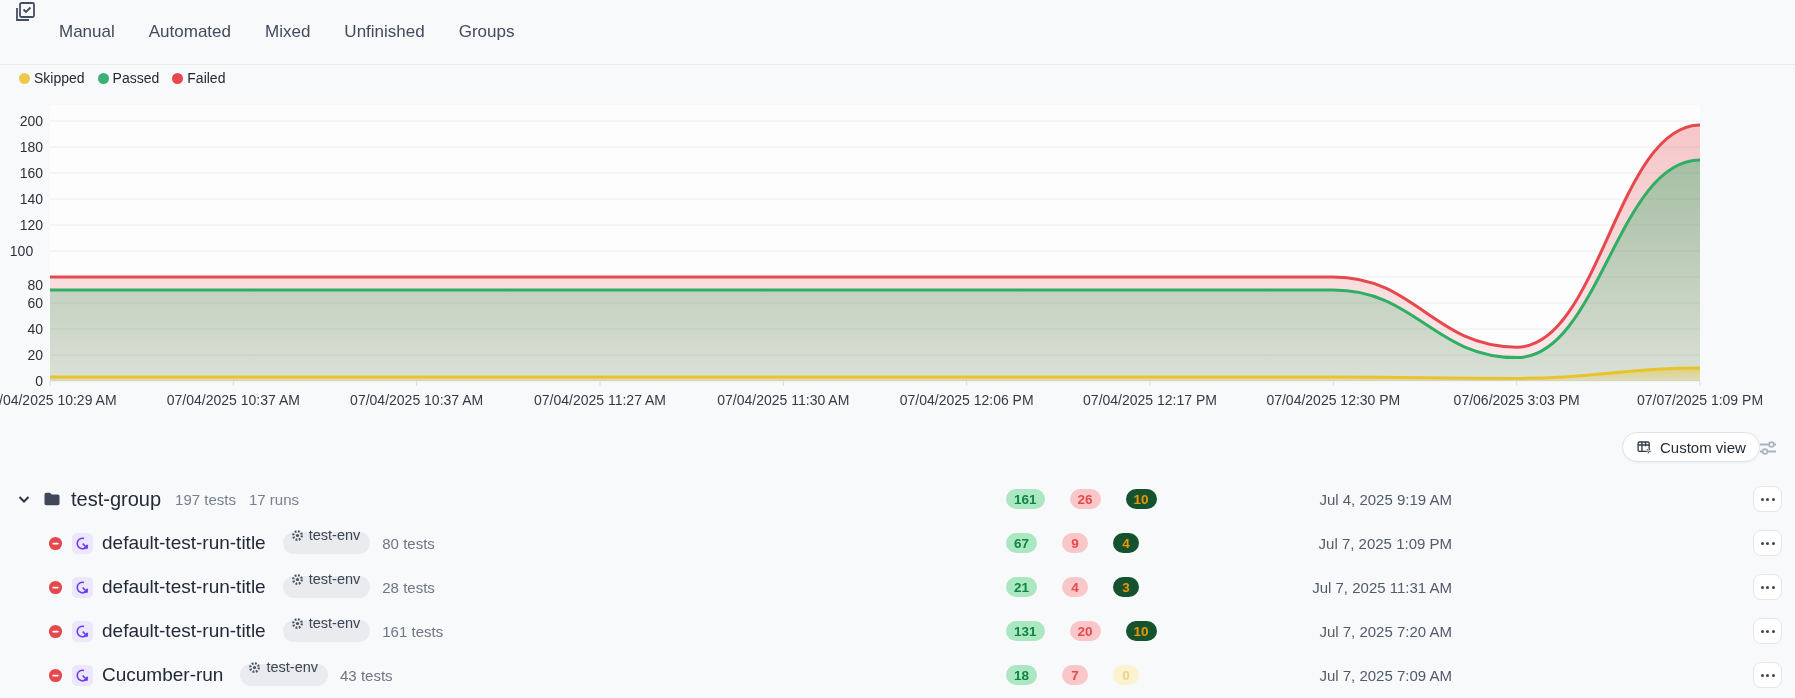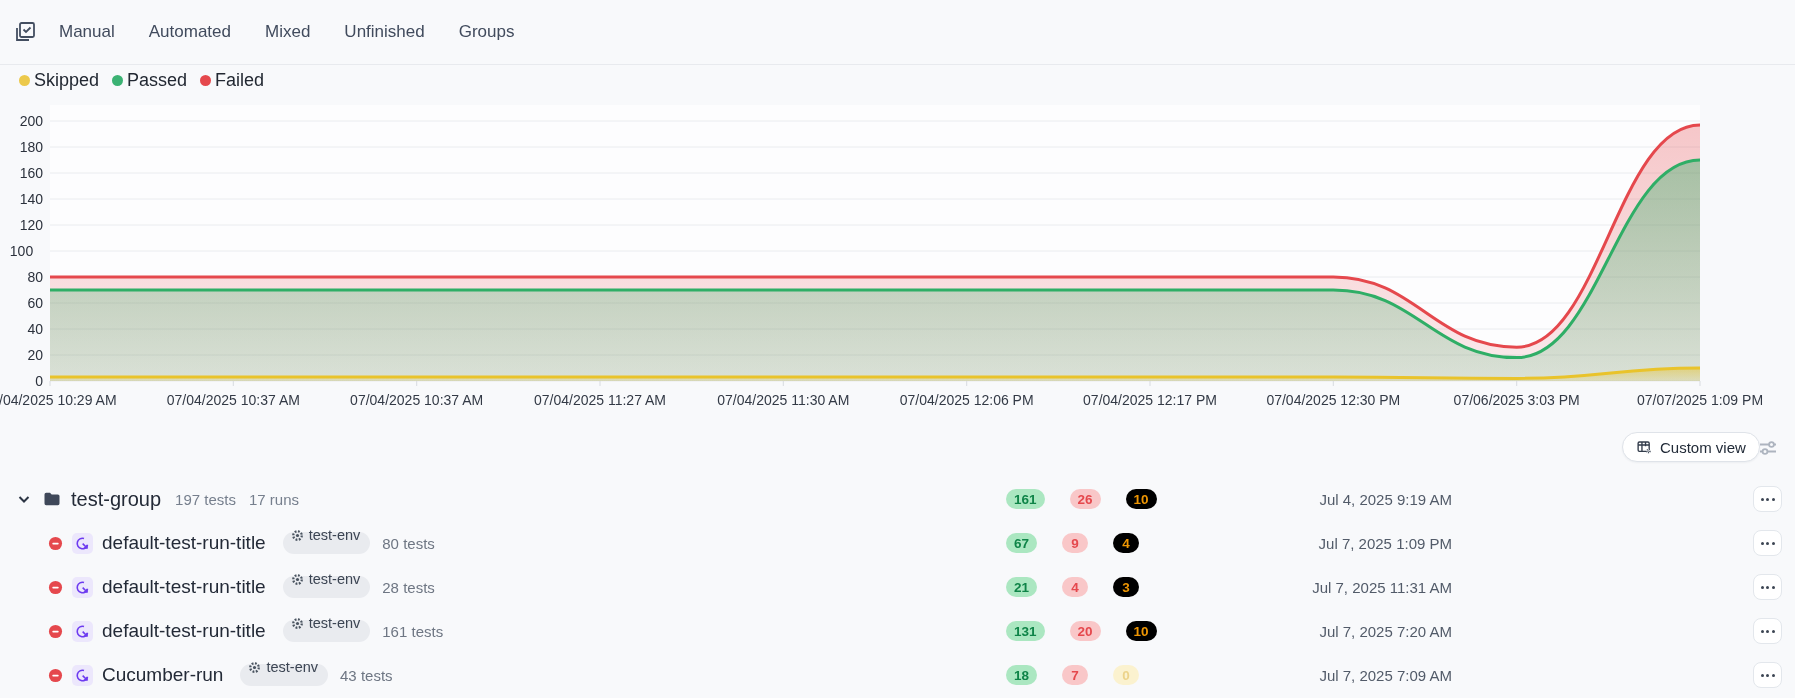--- a/index.html
+++ b/index.html
@@ -7,32 +7,32 @@
   body {
     width:1795px; height:698px; position:relative; overflow:hidden;
     background:#f8f9fb;
     font-family:"Liberation Sans", sans-serif;
     color:#242b38;
   }
   
   .topbar{
     position:absolute; top:0; left:0; width:1795px; height:65px;
     border-bottom:1px solid #e8eaee;
-    display:flex; align-items:center; padding-left:12px;
+    display:flex; padding-left:12px;
     background:#f8f9fb;
   }
   .topbar .bulk-icon{ width:24px; height:24px; color:#434e60; flex:0 0 auto; }
   .tabs{ display:flex; gap:34px; margin-left:23px; }
   .tab{
     background:none; border:none; padding:4px 0; cursor:pointer;
     font-family:inherit; font-size:17px; color:#414b5d;
   }
   
   .legend{ position:absolute; top:70px; left:19px; display:flex; gap:13px; align-items:center; }
-  .legend-item{ display:flex; align-items:center; gap:4px; font-size:18px; color:#222832; }
+  .legend-item{ display:flex; align-items:center; gap:4px; font-size:14px; color:#222832; }
   .legend-dot{ width:11px; height:11px; border-radius:50%; display:inline-block; }
   
   .y-axis{ position:absolute; top:105px; left:0; width:43px; height:290px; }
   .y-axis .ylab{ position:absolute; right:0; width:43px; text-align:right; font-size:14px; color:#2b313c; }
   .chart-svg{ position:absolute; top:105px; left:50px; overflow:visible; }
   .x-axis{ position:absolute; top:390px; left:0; width:1795px; height:22px; overflow:hidden; }
   .x-axis .xlab{ position:absolute; top:2px; transform:translateX(-50%); white-space:nowrap; font-size:14px; color:#333a46; }
   
   .custom-view-btn{
     position:absolute; top:432px; left:1622px; height:30px;
@@ -68,21 +68,21 @@
   .env-pill svg{ width:13px; height:13px; color:#4a5460; }
   .tests-count{ margin-left:12px; font-size:15px; color:#6e7683;text-align:center; }
   .badges{ position:absolute; left:1006px; display:flex; gap:25px; }
   .badge{
     min-width:26px; height:20px; border-radius:10px; padding:0 8px;
     display:flex; align-items:center; justify-content:center;
     font-size:13.5px; font-weight:bold;
   }
   .badge.passed{ background:#abe7c1; color:#0f8448; }
   .badge.failed{ background:#f9c7c8; color:#e5484d; }
-  .badge.skipped{ background:#000000; color:#ee9603; }
+  .badge.skipped{ background:#14532d; color:#ee9603; }
   .badge.muted{ background:#fbf2cf; color:#ecd38a; }
   .row-date{ position:absolute; right:47px; font-size:15px; color:#525b69; white-space:nowrap; }
   .more-btn{
     position:absolute; left:1753px; width:29px; height:26px;
     background:#fff; border:1px solid #e3e7ec; border-radius:8px;
     display:flex; align-items:center; justify-content:center; gap:2.5px; cursor:pointer;
   }
   .more-btn i{ width:3px; height:3px; border-radius:50%; background:#3c4553; }
 </style>
 </head>
@@ -116,21 +116,21 @@
     <i class="legend-dot" style="background: rgb(229, 72, 77);"></i>
     <span>Failed</span>
   </span>
 </div>
 
 <div class="y-axis" id="yAxis">
     <div class="ylab" style="top: 268px;">0</div>
     <div class="ylab" style="top: 242px;">20</div>
     <div class="ylab" style="top: 216px;">40</div>
     <div class="ylab" style="top: 190px;">60</div>
-    <div class="ylab" style="top: 164px; padding-left: 8px;">80</div>
+    <div class="ylab" style="top: 172px; padding-left: 8px;">80</div>
     <div class="ylab" style="top: 138px; text-align: center;">100</div>
     <div class="ylab" style="top: 112px;">120</div>
     <div class="ylab" style="top: 86px;">140</div>
     <div class="ylab" style="top: 60px;">160</div>
     <div class="ylab" style="top: 34px;">180</div>
     <div class="ylab" style="top: 8px;">200</div>
   </div>
 <svg class="chart-svg" id="chartSvg" width="1650" height="276" viewBox="0 0 1650 276">
     <defs>
       <linearGradient id="gradF" x1="0" y1="0" x2="0" y2="1">

